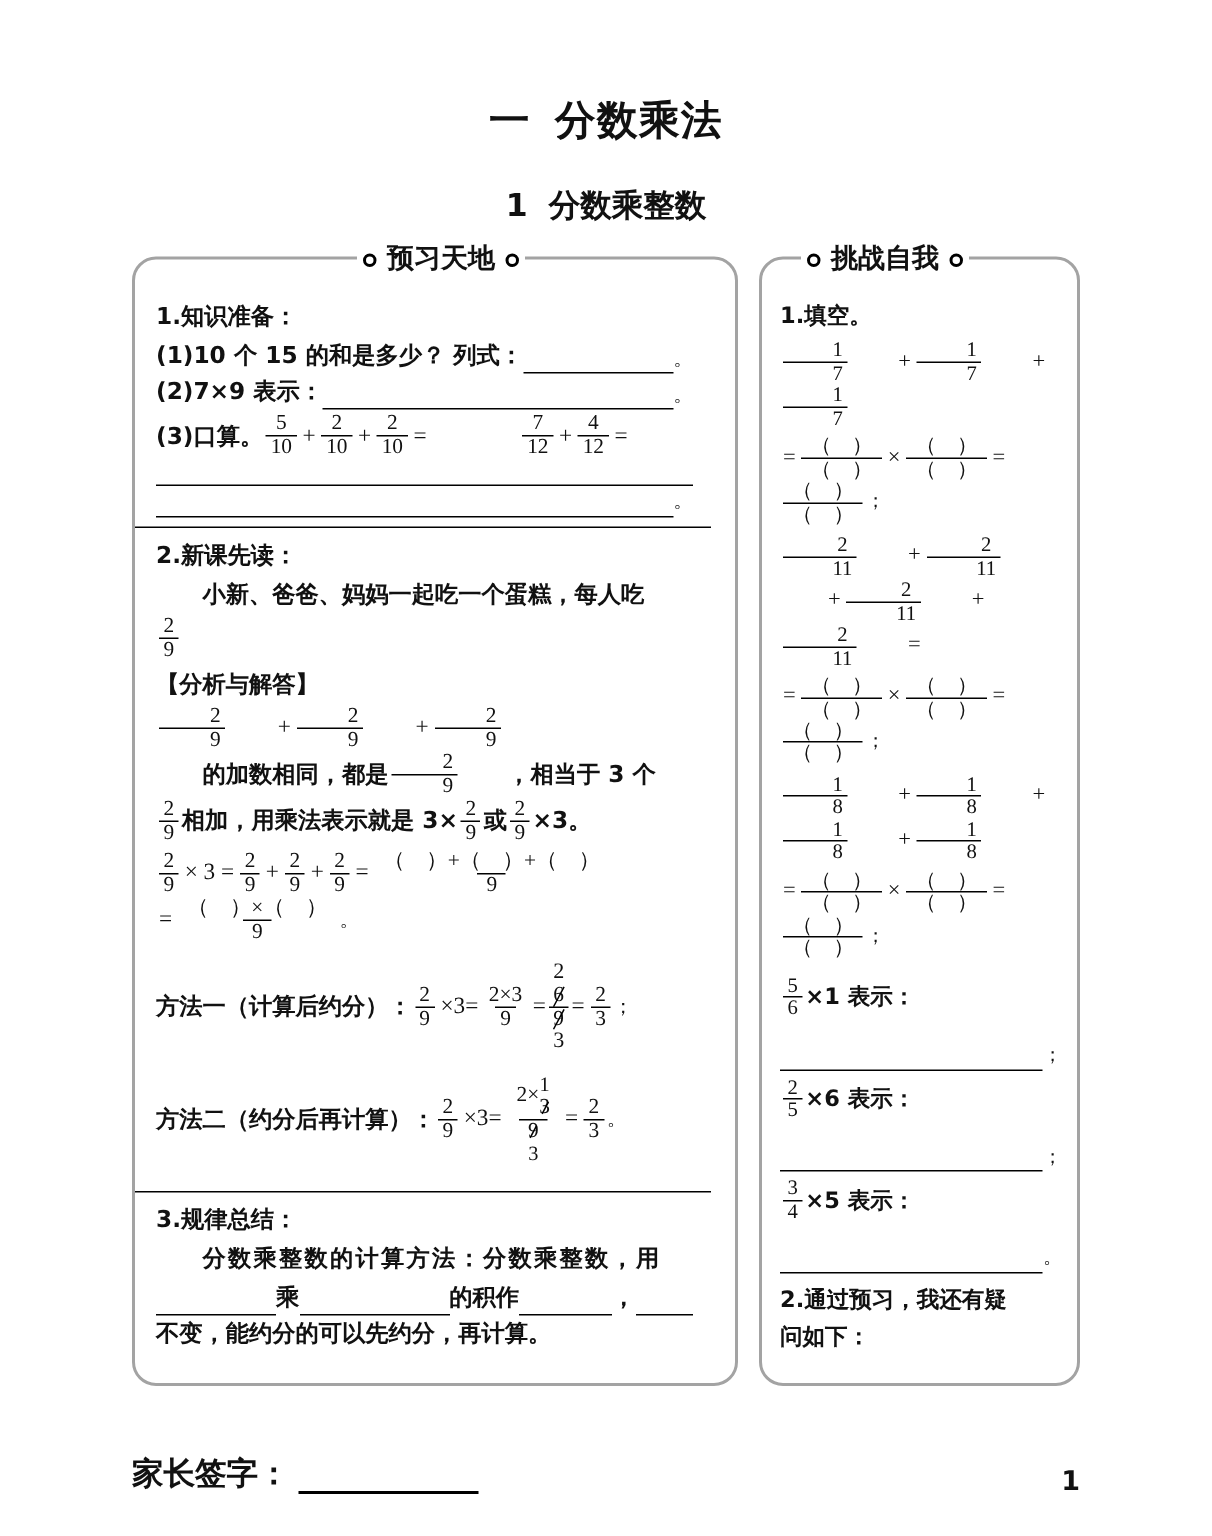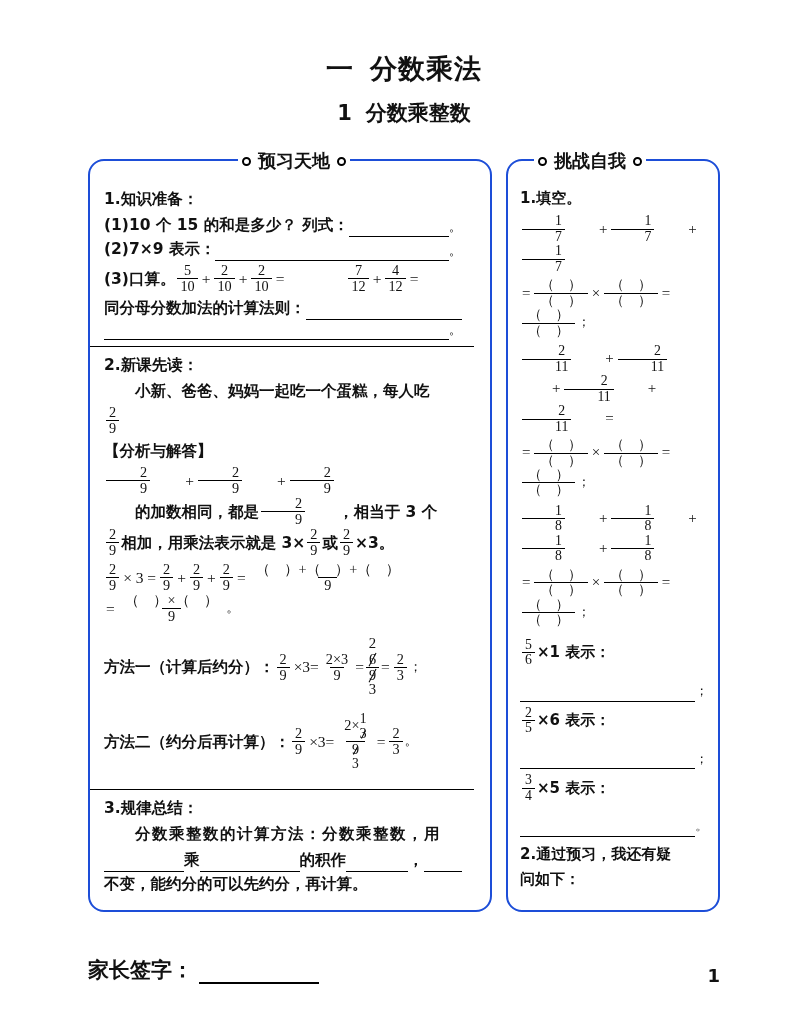--- a/index.html
+++ b/index.html
@@ -13,21 +13,21 @@
   }
   .page{position:relative;width:808px;height:1024px;}
 
   
   .title-main{
     text-align:center;
     font-family:"DejaVu Sans","Liberation Sans",sans-serif;
     font-weight:bold;
     font-size:27px;
     letter-spacing:1px;
-    margin:4px;
+    margin:16px;
     padding-top:50px;
     line-height:1.1;
   }
   .title-main .num{margin-right:16px;}
   .title-sub{
     text-align:center;
     font-family:"DejaVu Sans","Liberation Sans",sans-serif;
     font-weight:bold;
     font-size:21px;
     margin:0;
@@ -36,21 +36,21 @@
   }
   .title-sub .num{margin-right:14px;}
 
   
   .panels{
     position:absolute;
     top:155px;left:0;width:808px;
   }
   .panel{
     position:absolute;
-    border:2px solid #1d4ed8;
+    border:2px solid #a3a3a3;
     border-radius:16px;
     box-sizing:border-box;
     background:#fff;
   }
   .panel-left{left:88px;top:0;width:404px;height:753px;}
   .panel-right{left:506px;top:0;width:214px;height:753px;}
 
   
   .panel-head{
     position:absolute;
@@ -217,21 +217,20 @@
           </span>
           <span class="op">+</span>
           <span class="frac">
             <span class="num">4</span>
             <span class="den">12</span>
           </span>
           <span class="op">=</span>
         </div>
 
         <div class="row" style="margin-top:2px;">
-          <span class="zh">同分母分数加法的计算法则：</span>
           <span class="ln" style="flex:1;min-width:40px;"></span>
         </div>
         <div class="row">
           <span class="ln" style="flex:1;"></span>
           <span class="tail">。</span>
         </div>
 
         <div class="divider"></div>
 
         <div class="blk zh">2.新课先读：</div>

